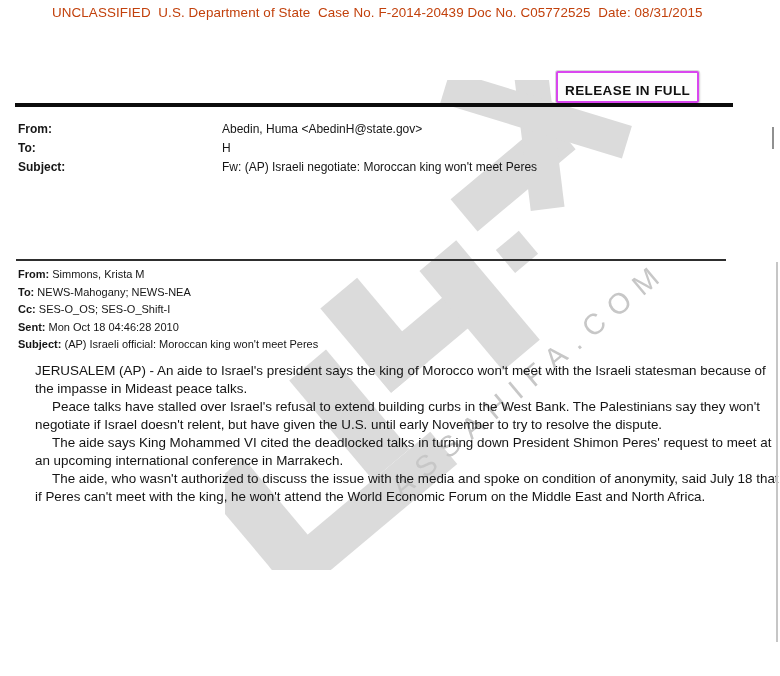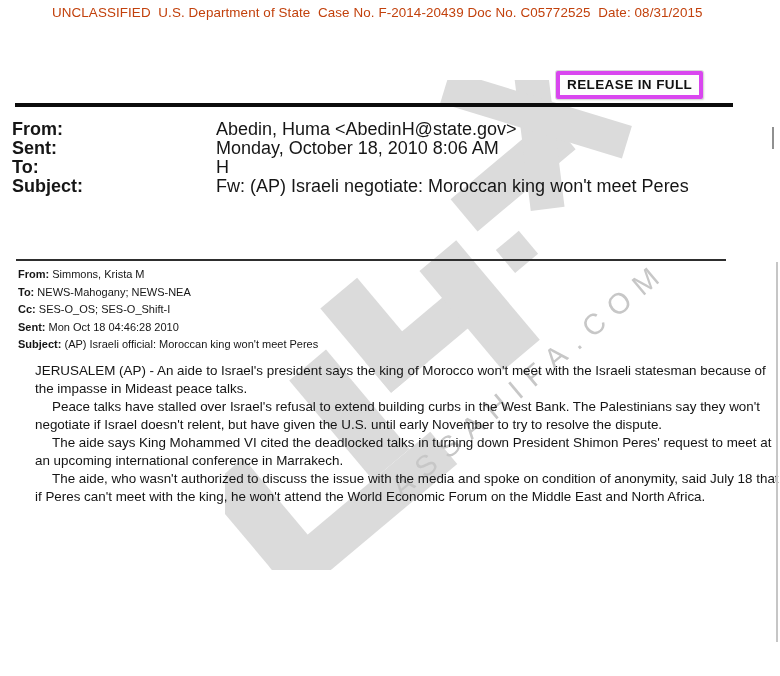--- a/index.html
+++ b/index.html
@@ -22,27 +22,27 @@
     letter-spacing: 0.1px;
     white-space: pre;
     color: #c2410c;
   }
 
   
   .release-stamp {
     position: absolute;
     top: 71px;
     left: 556px;
-    padding: 2px 7px 3px 7px;
+    padding: 10px 7px 3px 7px;
     font-size: 13.5px;
     font-weight: bold;
     letter-spacing: 0.4px;
     color: #111;
     background: #fdfdfd;
-    border: 4px solid #d946ef;
+    border: 2px solid #d946ef;
     box-shadow: 0 0 0 1px #d9d9d9, 1px 1px 2px rgba(0,0,0,0.18);
     border-radius: 2px;
   }
 
   .rule-thick {
     position: absolute;
     top: 103px;
     left: 15px;
     width: 718px;
     height: 4px;
@@ -54,22 +54,22 @@
     left: 16px;
     width: 710px;
     height: 2px;
     background: #2e2e2e;
   }
 
   
   .header1 {
     position: absolute;
     top: 120px;
-    left: 12px;
-    font-size: 18px;
+    left: 18px;
+    font-size: 12px;
     line-height: 19px;
   }
   .header1 .hlabel {
     display: inline-block;
     width: 204px;
     font-weight: bold;
   }
 
   
   .header2 {
@@ -160,23 +160,20 @@
 
   <div class="release-stamp">RELEASE IN FULL</div>
 
   <div class="rule-thick"></div>
 
   <div class="header1">
     <div class="hrow">
       <span class="hlabel">From:</span><span class="hvalue">Abedin, Huma &lt;AbedinH@state.gov&gt;</span>
     </div>
     <div class="hrow">
-      <span class="hlabel">Sent:</span><span class="hvalue">Monday, October 18, 2010 8:06 AM</span>
-    </div>
-    <div class="hrow">
       <span class="hlabel">To:</span><span class="hvalue">H</span>
     </div>
     <div class="hrow">
       <span class="hlabel">Subject:</span><span class="hvalue">Fw: (AP) Israeli negotiate: Moroccan king won't meet Peres</span>
     </div>
   </div>
 
   <div class="rule-thin"></div>
 
   <div class="header2">

